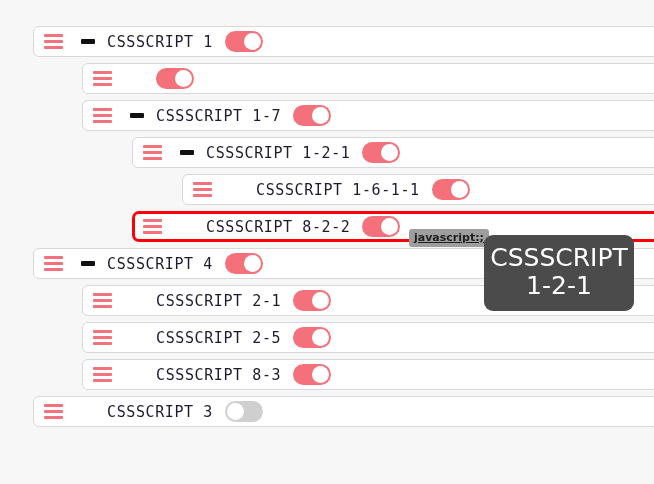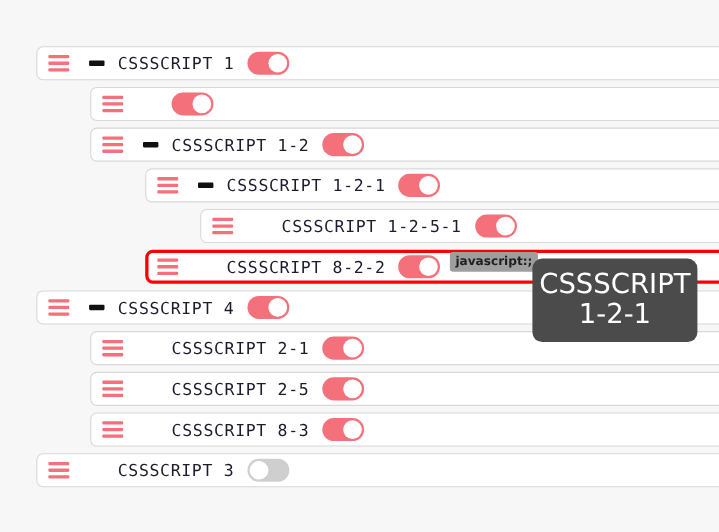--- a/index.html
+++ b/index.html
@@ -11,21 +11,21 @@
     height: 484px;
     background: #f7f7f7;
     font-family: "DejaVu Sans Mono", "Liberation Mono", monospace;
     overflow: hidden;
     position: relative;
   }
 
   #tree {
     position: absolute;
     left: 0;
-    top: 42px;
+    top: 26px;
     width: 654px;
   }
 
   .row-wrap {
     position: relative;
     height: 31px;
     margin-bottom: 6px;
   }
 
   .row {
@@ -129,20 +129,21 @@
     top: 229px;
     background: #9e9e9e;
     color: #1f1f1f;
     font-family: "DejaVu Sans", "Liberation Sans", sans-serif;
     font-size: 11px;
     font-weight: bold;
     padding: 2px 5px 3px 5px;
     border-radius: 3px;
     white-space: nowrap;
     z-index: 40;
+    text-decoration: underline;
   }
 
   
   #tooltip {
     position: absolute;
     left: 484px;
     top: 235px;
     width: 150px;
     background: #4b4b4b;
     color: #ffffff;
@@ -188,21 +189,21 @@
       </div>
     </div>
     <div class="row-wrap">
       <div class="row lvl1">
         <div class="handle">
           <span></span>
           <span></span>
           <span></span>
         </div>
         <div class="collapser"></div>
-        <div class="label">CSSSCRIPT 1-2</div>
+        <div class="label">CSSSCRIPT 1-7</div>
         <div class="switch">
           <div class="knob"></div>
         </div>
       </div>
     </div>
     <div class="row-wrap">
       <div class="row lvl2">
         <div class="handle">
           <span></span>
           <span></span>
@@ -216,21 +217,21 @@
       </div>
     </div>
     <div class="row-wrap">
       <div class="row lvl3">
         <div class="handle">
           <span></span>
           <span></span>
           <span></span>
         </div>
         <div class="collapser hidden"></div>
-        <div class="label">CSSSCRIPT 1-2-5-1</div>
+        <div class="label">CSSSCRIPT 1-6-1-1</div>
         <div class="switch">
           <div class="knob"></div>
         </div>
       </div>
     </div>
     <div class="row-wrap">
       <div class="row lvl2 selected">
         <div class="handle">
           <span></span>
           <span></span>

